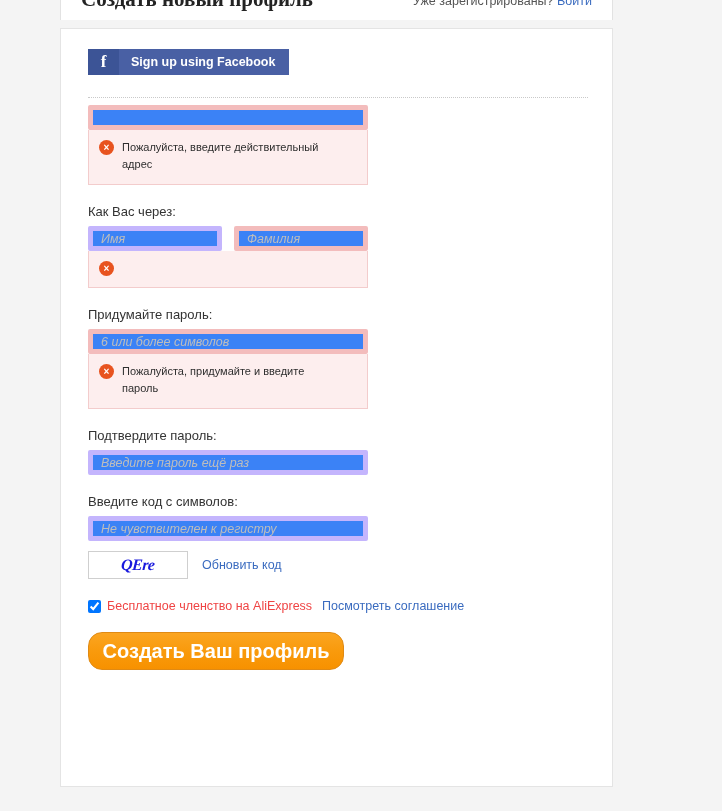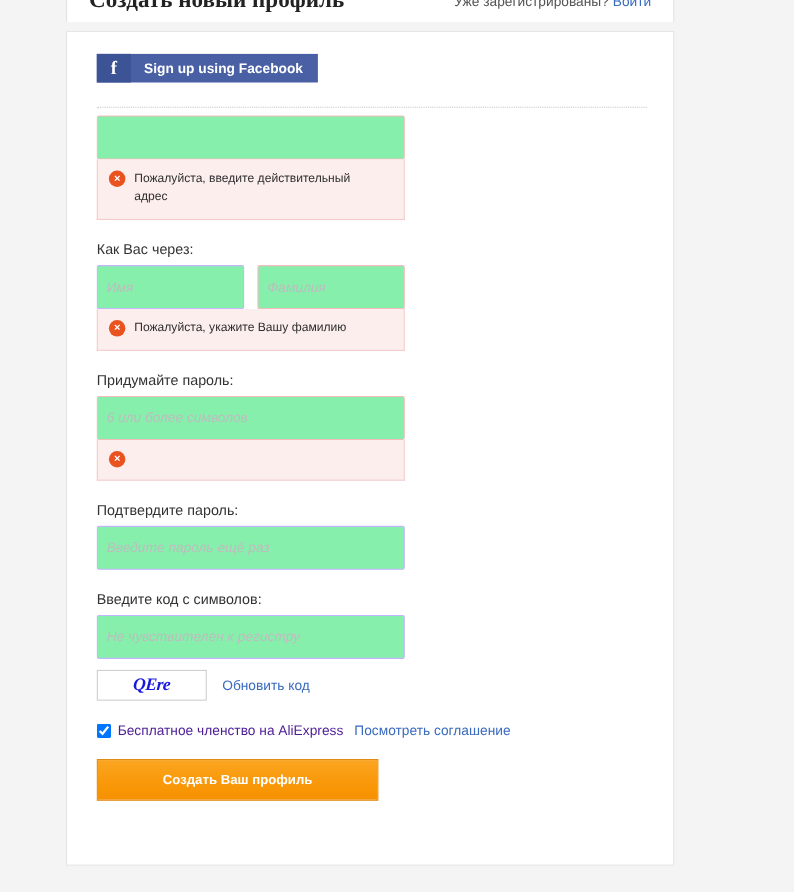--- a/index.html
+++ b/index.html
@@ -122,26 +122,26 @@
     margin-top: 19px;
     font-size: 13px;
     color: #333333;
   }
 
   .txt {
     display: block;
     box-sizing: border-box;
     margin-top: 7px;
     width: 280px;
-    height: 40px;
+    height: 25px;
     padding: 0 8px;
     font-size: 12.5px;
     color: #333;
-    background: #86efac;
-    border: 1px solid #c4b5fd;
+    background: #3b82f6;
+    border: 5px solid #c4b5fd;
     border-radius: 2px;
     outline: none;
     font-family: "Liberation Sans", sans-serif;
   }
   .txt::placeholder {
     color: #bdbdbd;
     font-style: italic;
   }
   .txt.err {
     border-color: #f3bcbc;
@@ -231,40 +231,40 @@
     gap: 6px;
   }
   .chk {
     width: 13px;
     height: 13px;
     margin: 0;
     cursor: pointer;
   }
   .agree-text {
     font-size: 12.5px;
-    color: #4c1d95;
+    color: #ef4444;
   }
   .agree-link {
     font-size: 12.5px;
     color: #3a6bbf;
     text-decoration: none;
     cursor: pointer;
     margin-left: 4px;
   }
 
   
   .submit-btn {
     margin-top: 19px;
     width: 256px;
     height: 38px;
     border: 1px solid #e08a14;
-    border-radius: 0;
+    border-radius: 14px;
     background: linear-gradient(to bottom, #fba521 0%, #f99a0c 50%, #f79100 100%);
     color: #ffffff;
-    font-size: 12px;
+    font-size: 20px;
     font-weight: bold;
     cursor: pointer;
     font-family: "Liberation Sans", sans-serif;
   }
 </style>
 </head>
 <body>
 
 <div class="page">
 
@@ -296,28 +296,28 @@
       </div>
 
       
       <div class="field-label">Как Вас через:</div>
       <div class="name-row">
         <input class="txt" type="text" value="" placeholder="Имя" style="">
         <input class="txt err" type="text" value="" placeholder="Фамилия" style="">
       </div>
       <div class="err-box">
         <span class="err-icon">×</span>
-        <span class="err-text">Пожалуйста, укажите Вашу фамилию</span>
       </div>
 
       
       <div class="field-label">Придумайте пароль:</div>
       <input class="txt err" type="text" value="" placeholder="6 или более символов" style="">
       <div class="err-box">
         <span class="err-icon">×</span>
+        <span class="err-text">Пожалуйста, придумайте и введите пароль</span>
       </div>
 
       
       <div class="field-label">Подтвердите пароль:</div>
       <input class="txt" type="text" value="" placeholder="Введите пароль ещё раз" style="">
 
       
       <div class="field-label">Введите код с символов:</div>
       <input class="txt" type="text" value="" placeholder="Не чувствителен к регистру" style="">
 

